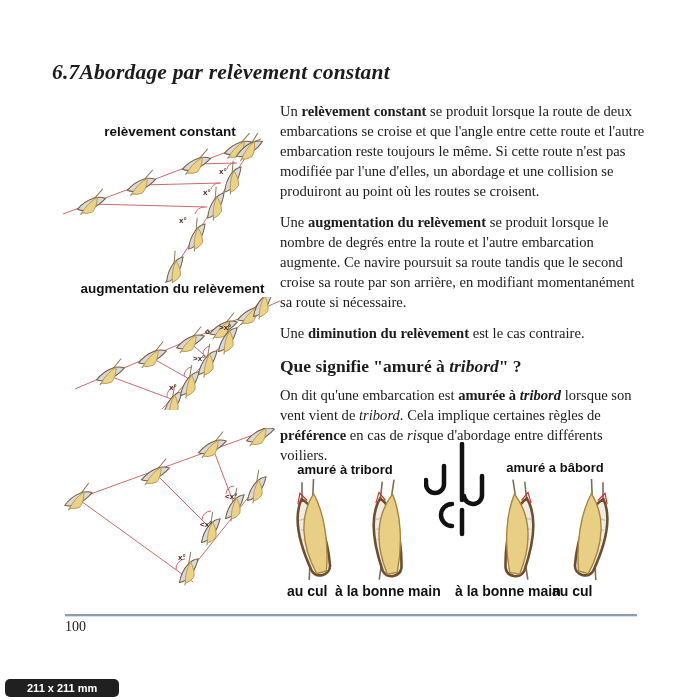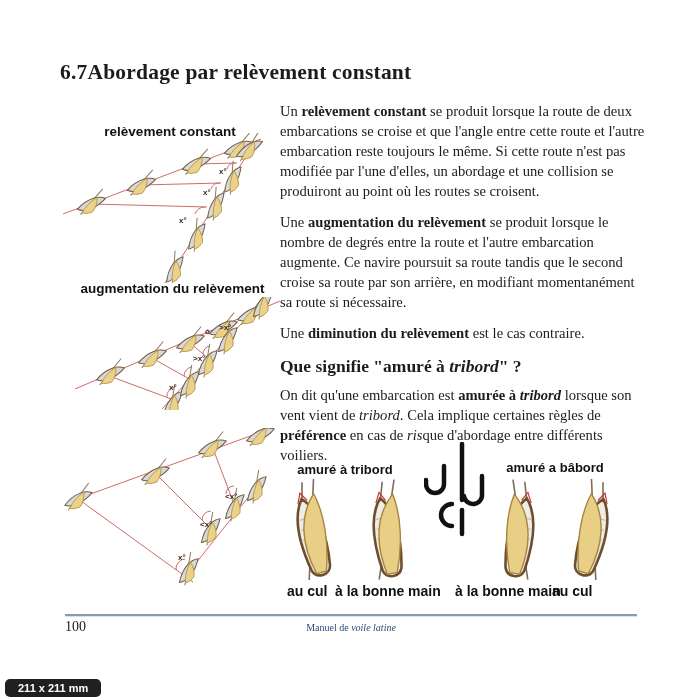--- a/index.html
+++ b/index.html
@@ -13,21 +13,21 @@
   .diag-label{font-family:"Liberation Sans",sans-serif;font-weight:bold;font-size:13.5px;
               text-align:center;color:#111;}
   .tack-title{font-family:"Liberation Sans",sans-serif;font-weight:bold;font-size:13px;
               text-align:center;color:#111;}
   .caption{font-family:Liberation Sans, sans-serif;font-weight:bold;font-size:14px;
            text-align:left;color:#111;}
   .footer-rule{height:2px;background:#8d9bb0;border-bottom:1px solid #d9e0ea;}
   .pagenum{font-size:14px;}
   .footer-center{font-size:10px;color:#2d4a7a;text-align:center;}
   .badge{font-family:"Liberation Sans",sans-serif;font-weight:bold;font-size:11px;color:#fff;
-         background:#202020;border-radius:5px;padding:3px 13px;}
+         background:#202020;border-radius:5px;padding:3px 22px;}
   svg text.ang{font-family:"Liberation Sans",sans-serif;font-weight:bold;font-size:8px;fill:#4a2525;}
   .b{font-weight:bold;}
   .i{font-style:italic;}
 </style>
 </head>
 <body>
 
 <div id="canvas">
 
   <svg width="0" height="0" style="position:absolute" aria-hidden="true">
@@ -41,21 +41,21 @@
         <line x1="-14" y1="46" x2="18" y2="-50" stroke="#7d6e55" stroke-width="1.6"></line>
         <line x1="6" y1="-50" x2="-10" y2="6" stroke="#7d6e55" stroke-width="1.6"></line>
         <path d="M1,-34 C13,-22 16,8 10,38 C7,47 -6,47 -9,38 C-14,6 -11,-20 1,-34 Z" fill="#efece6" stroke="#6d4f2f" stroke-width="2.6"></path>
         <path d="M-8,26 L8,26 M-9,16 L10,16 M-9,6 L10,6 M-8,-4 L9,-4 M-7,-14 L8,-14" stroke="#c9c2b4" stroke-width="1.3"></path>
         <path d="M-5,42 C-12,10 -6,-18 14,-36 C19,-14 15,16 5,42 Z" fill="#e9cf85" stroke="#a8853e" stroke-width="1.4"></path>
         <path d="M-4,-30 L1,-40 L6,-31" fill="none" stroke="#cc3333" stroke-width="1.2"></path>
       </g>
     </defs>
   </svg>
 
-  <h1 class="doc abs" style="left:60px;top:60px;">6.7Abordage par relèvement constant</h1>
+  <h1 class="doc abs" style="left:52px;top:60px;font-style:italic;">6.7Abordage par relèvement constant</h1>
 
   <div class="col abs" style="left:280px;top:101px;">
     <p><span>Un </span><span class="b">relèvement constant</span><span> se produit lorsque la route de deux embarcations se croise et que l'angle entre cette route et l'autre embarcation reste toujours le même. Si cette route n'est pas modifiée par l'une d'elles, un abordage et une collision se produiront au point où les routes se croisent.</span></p>
     <p><span>Une </span><span class="b">augmentation du relèvement</span><span> se produit lorsque le nombre de degrés entre la route et l'autre embarcation augmente. Ce navire poursuit sa route tandis que le second croise sa route par son arrière, en modifiant momentanément sa route si nécessaire.</span></p>
     <p><span>Une </span><span class="b">diminution du relèvement</span><span> est le cas contraire.</span></p>
     <h2><span>Que signifie "amuré à </span><span class="i">tribord</span><span>" ?</span></h2>
     <p><span>On dit qu'une embarcation est </span><span class="b">amurée à</span><span> </span><span class="b i">tribord</span><span> lorsque son vent vient de </span><span class="i">tribord</span><span>. Cela implique certaines règles de </span><span class="b">préférence</span><span> en cas de </span><span class="i">ris</span><span>que d'abordage entre différents voiliers.</span></p>
   </div>
 
   <div class="diag-label abs" style="left:80px;top:124px;width:180px;">relèvement constant</div>
@@ -166,17 +166,16 @@
     </g>
   </svg>
 
   <div class="caption abs" style="left:287px;top:583px;width:60px;">au cul</div>
   <div class="caption abs" style="left:335px;top:583px;width:110px;">à la bonne main</div>
   <div class="caption abs" style="left:455px;top:583px;width:110px;">à la bonne main</div>
   <div class="caption abs" style="left:552px;top:583px;width:60px;">au cul</div>
 
   <div class="footer-rule abs" style="left:65px;top:614px;width:572px;"></div>
   <div class="pagenum abs" style="left:65px;top:619px;">100</div>
-  <div class="footer-center abs" style="left:251px;top:622px;width:200px;"><span>Manuel de </span><span class="i">voile latine</span></div>
 
   <div class="badge abs" style="left:5px;top:679px;">211 x 211 mm</div>
 
 </div>
 
 </body></html>

